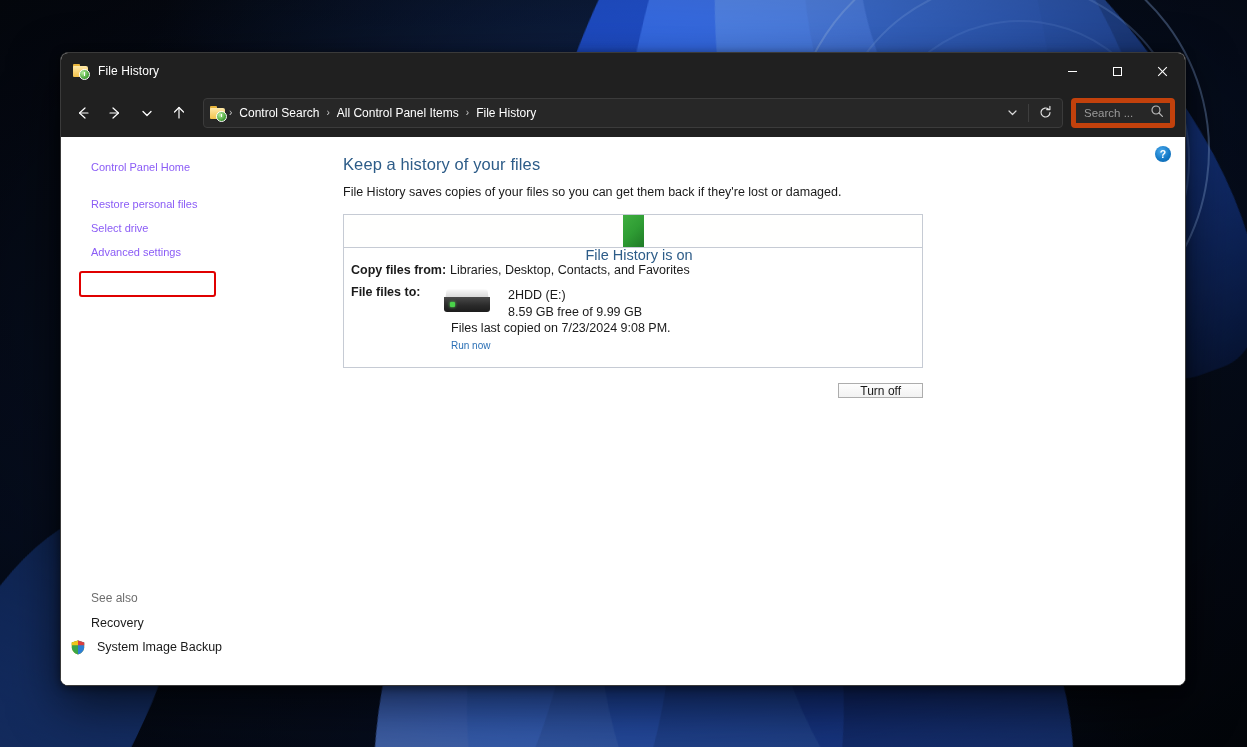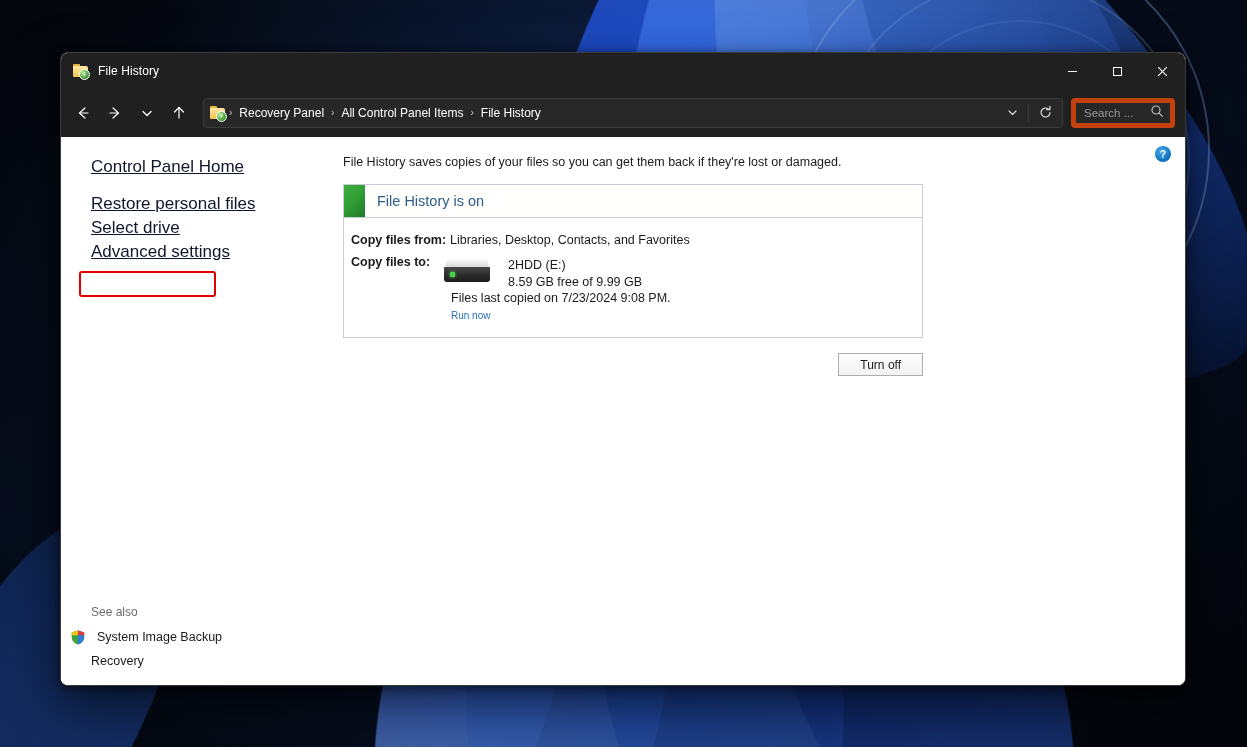--- a/index.html
+++ b/index.html
@@ -206,39 +206,38 @@
 
   
   #sidebar {
     width: 226px;
     background: #ffffff;
     padding-top: 18px;
     position: relative;
     flex: none;
   }
   .side-link {
-    font-size: 17px;
-    color: #0f172a;
+    font-size: 11px;
+    color: #8b5cf6;
     padding: 4px 0 4px 30px;
     line-height: 16px;
     white-space: nowrap;
-    text-decoration: underline;
   }
   #side-home { margin-bottom: 13px; }
   #highlight-box {
     position: absolute;
     left: 18px; top: 134px;
     width: 137px; height: 26px;
     border: 2.5px solid #e00000;
     border-radius: 3px;
     pointer-events: none;
   }
   #seealso {
     position: absolute;
-    left: 0; bottom: 14px; width: 100%;
+    left: 0; bottom: 28px; width: 100%;
   }
   #seealso-title {
     font-size: 12px; color: #6d6d6d;
     padding: 0 0 6px 30px;
   }
   .seealso-link {
     font-size: 12.5px; color: #1a1a1a;
     padding: 4px 0 4px 30px;
     line-height: 16px;
     display: flex; align-items: center; gap: 6px;
@@ -278,20 +277,21 @@
   #status-panel {
     width: 580px;
     border: 1px solid #c6cbd4;
     background: #ffffff;
   }
   #status-header {
     height: 33px;
     border-bottom: 1px solid #c6cbd4;
     display: flex; align-items: center;
     background: #fffffe;
+    flex-direction: column;
   }
   #status-swatch {
     width: 21px; height: 32px;
     background: linear-gradient(135deg,#3fae3f 0%, #2f9d34 50%, #1f7a26 100%);
     flex: none;
   }
   #status-title {
     font-size: 14.5px; color: #2d5c88;
     padding-left: 12px;
   }
@@ -338,21 +338,21 @@
     font-size: 10px; color: #2a6fb5;
     padding-left: 107px; margin-top: 1px;
     text-decoration: none; display: inline-block; text-align: right;
   }
   #btn-row {
     width: 580px;
     display: flex; justify-content: flex-end;
     margin-top: 15px;
   }
   #turn-off-btn {
-    min-width: 75px; height: 23px;
+    min-width: 75px; height: 15px;
     background: linear-gradient(180deg,#fdfdfd 0%, #f2f2f2 100%);
     border: 1px solid #adadad;
     border-radius: 0;
     font-size: 12px; color: #1a1a1a;
     font-family: "Liberation Sans", sans-serif;
     padding: 0 21px;
     cursor: default;
   }
 </style>
 </head>
@@ -430,21 +430,21 @@
         </svg>
     </div>
 
     <div id="addressbar">
       <div id="addr-icon">
         <div class="folder-tab"></div>
         <div class="folder-base"></div>
         <div class="clock-badge"></div>
       </div>
       <span class="crumb-sep">›</span>
-      <span class="crumb">Recovery Panel</span>
+      <span class="crumb">Control Search</span>
       <span class="crumb-sep">›</span>
       <span class="crumb">All Control Panel Items</span>
       <span class="crumb-sep">›</span>
       <span class="crumb">File History</span>
       <span id="addr-spacer"></span>
       <span class="addr-tool">
         <svg width="13" height="13" viewBox="0 0 13 13">
             <path d="M3 5 L6.5 8.5 L10 5" fill="none" stroke="#d8d8d8" stroke-width="1.2" stroke-linecap="round" stroke-linejoin="round"></path>
           </svg>
       </span>
@@ -474,57 +474,58 @@
       <div class="side-link" id="side-home">Control Panel Home</div>
       <div class="side-link">Restore personal files</div>
       <div class="side-link">Select drive</div>
       <div class="side-link">Advanced settings</div>
 
       <div id="highlight-box"></div>
 
       <div id="seealso">
         <div id="seealso-title">See also</div>
         <div class="seealso-link">
+          <span>Recovery</span>
+        </div>
+        <div class="seealso-link">
           <span class="shield">
             <svg width="14" height="15" viewBox="0 0 14 15">
               <path d="M7 0.6 L13.2 2.4 L13.2 7.2 C13.2 10.8 10.6 13.4 7 14.4 C3.4 13.4 0.8 10.8 0.8 7.2 L0.8 2.4 Z" fill="#f0c419"></path>
               <path d="M7 0.6 L13.2 2.4 L13.2 7.2 C13.2 10.8 10.6 13.4 7 14.4 Z" fill="#2c7fd4"></path>
               <path d="M7 0.6 L0.8 2.4 L0.8 7.2 C0.8 10.8 3.4 13.4 7 14.4 Z" fill="#3aa648"></path>
               <path d="M7 0.6 L0.8 2.4 L0.8 5.2 L7 5.2 Z" fill="#f0c419"></path>
               <path d="M7 0.6 L13.2 2.4 L13.2 5.2 L7 5.2 Z" fill="#d94040"></path>
             </svg>
           </span>
           <span>System Image Backup</span>
         </div>
-        <div class="seealso-link">
-          <span>Recovery</span>
-        </div>
       </div>
     </div>
 
     <div id="content">
       <div id="help-icon">?</div>
 
       <div id="content-inner">
+        <h1 id="page-heading">Keep a history of your files</h1>
         <div id="page-sub">File History saves copies of your files so you can get them back if they're lost or damaged.</div>
 
         <div id="status-panel">
           <div id="status-header">
             <div id="status-swatch"></div>
             <div id="status-title">File History is on</div>
           </div>
 
           <div id="status-body">
             <div class="kv-row">
               <div class="kv-label">Copy files from:</div>
               <div class="kv-value">Libraries, Desktop, Contacts, and Favorites</div>
             </div>
 
             <div class="kv-row">
-              <div class="kv-label">Copy files to:</div>
+              <div class="kv-label">File files to:</div>
             </div>
 
             <div id="drive-row">
               <div id="drive-icon">
                 <div class="hdd-top"></div>
                 <div class="hdd-body"></div>
                 <div class="hdd-led"></div>
               </div>
               <div id="drive-text">
                 <div class="drive-line">2HDD (E:)</div>

